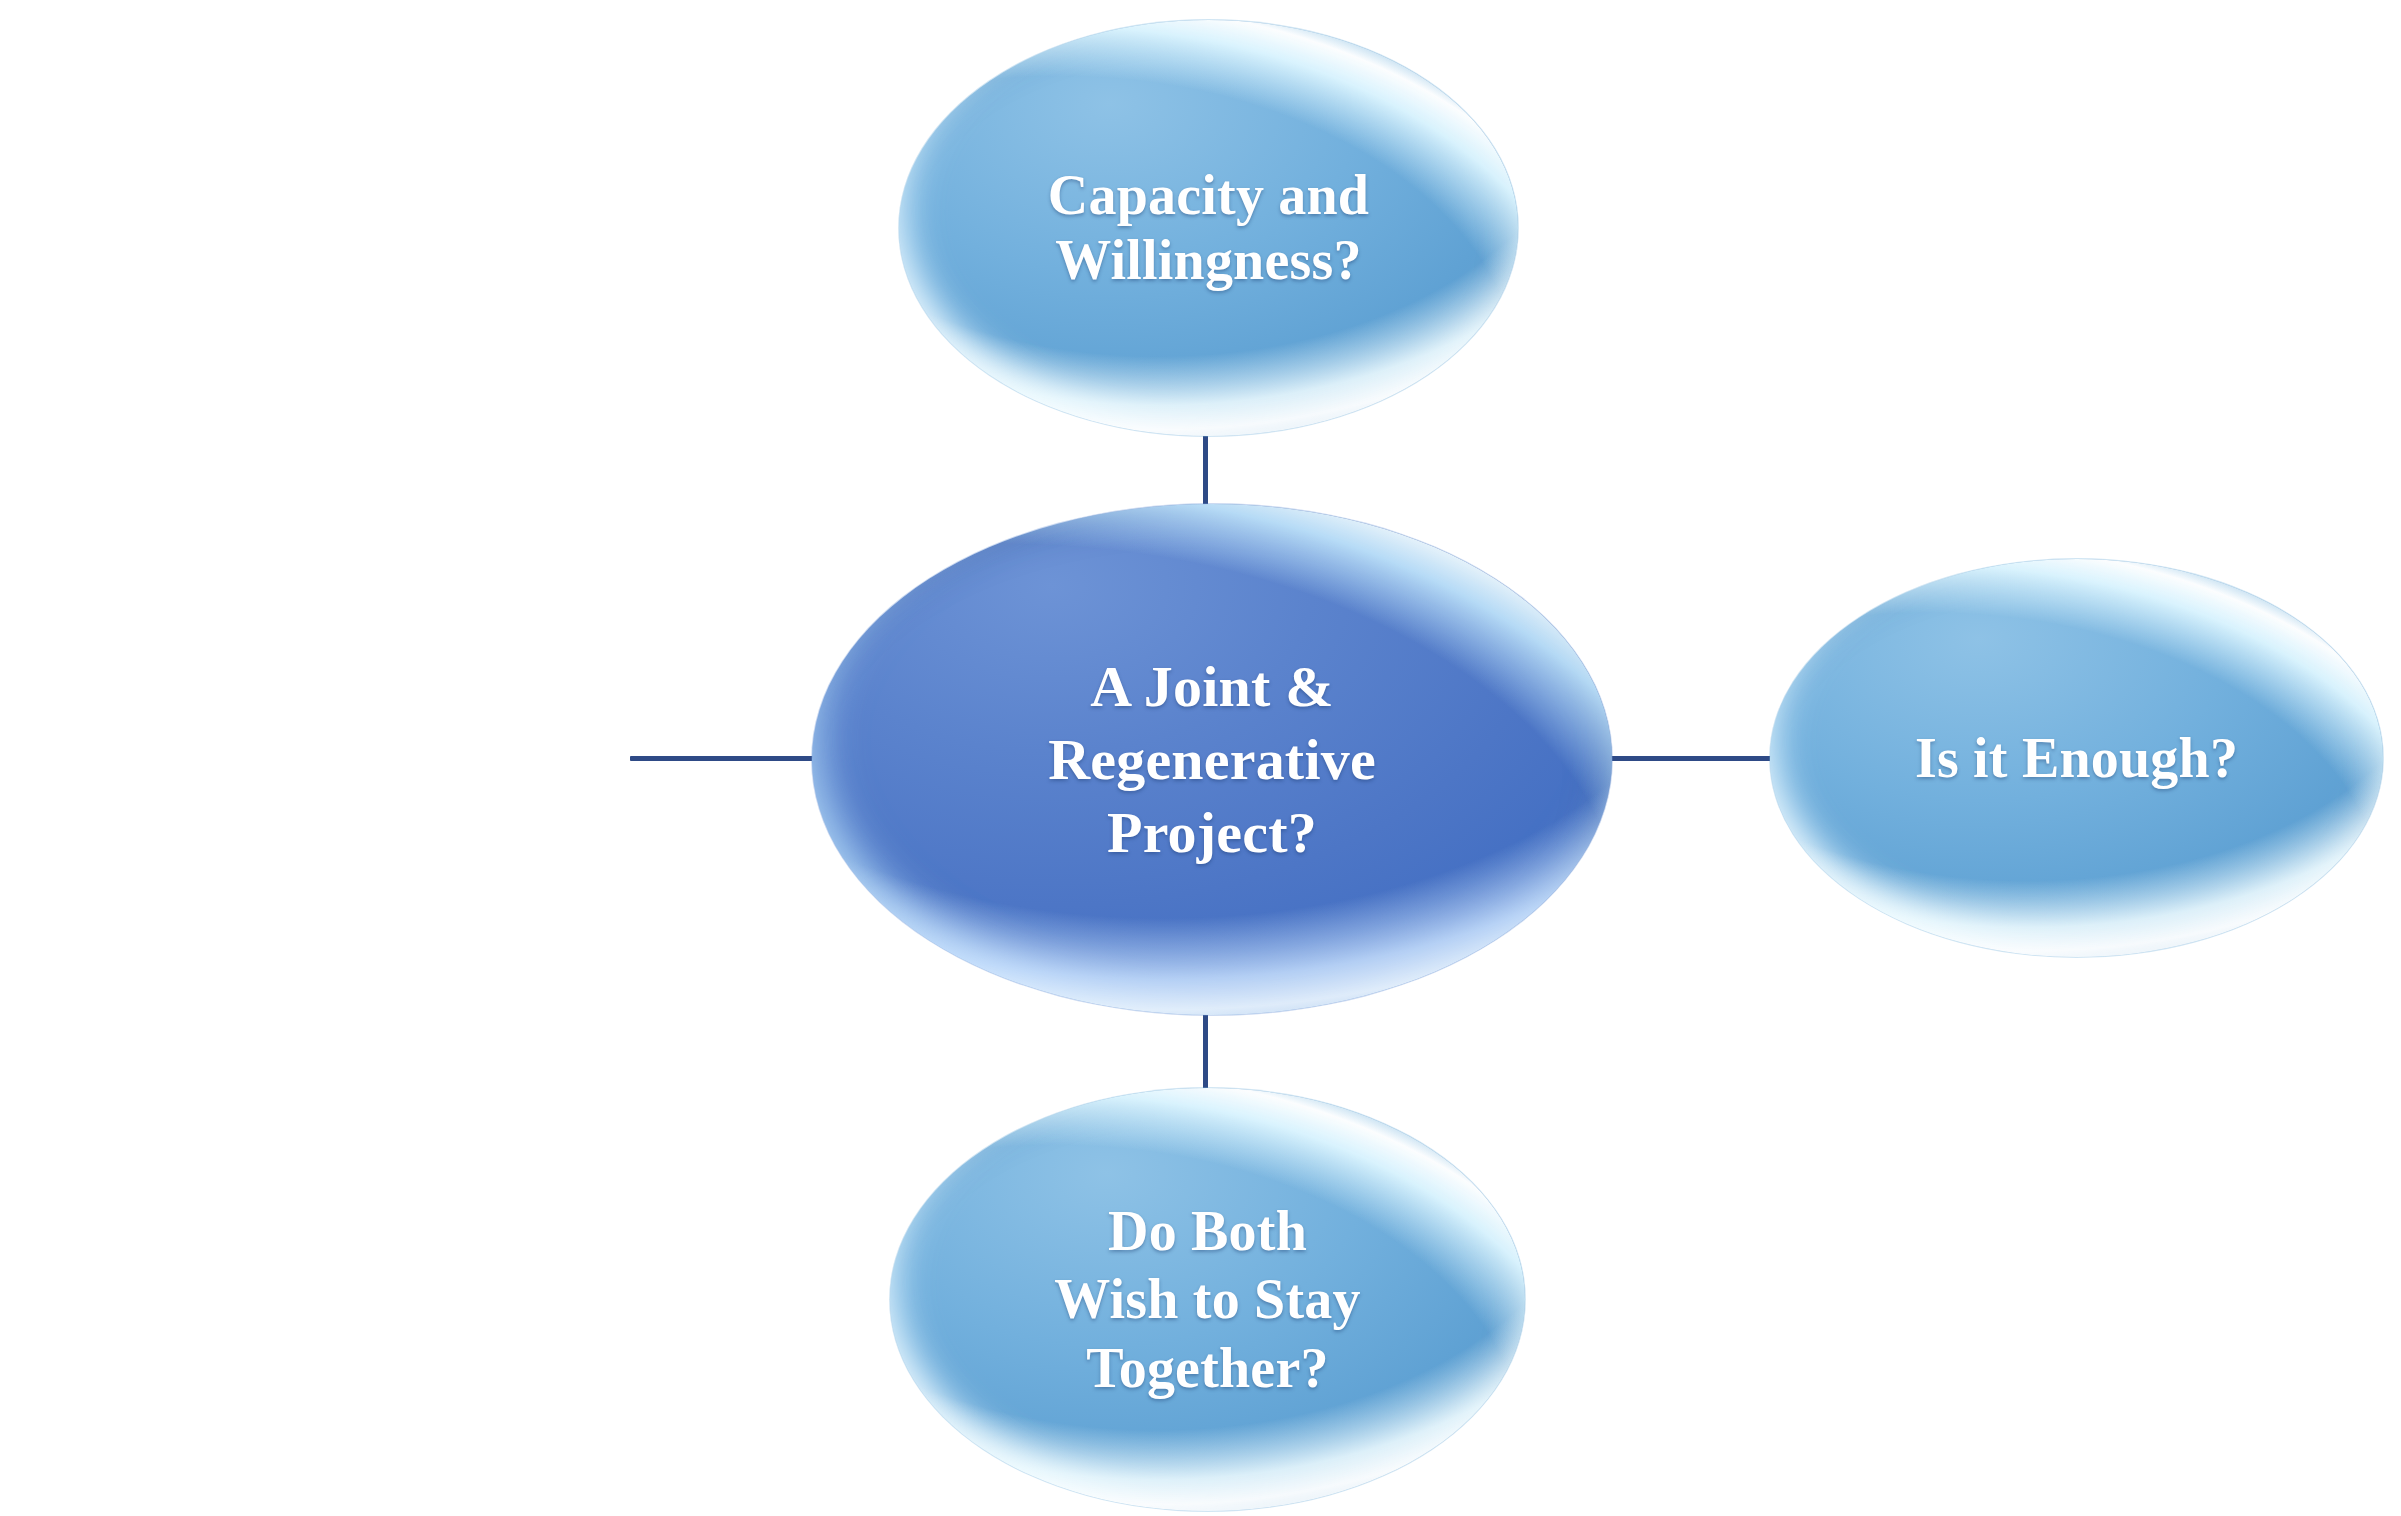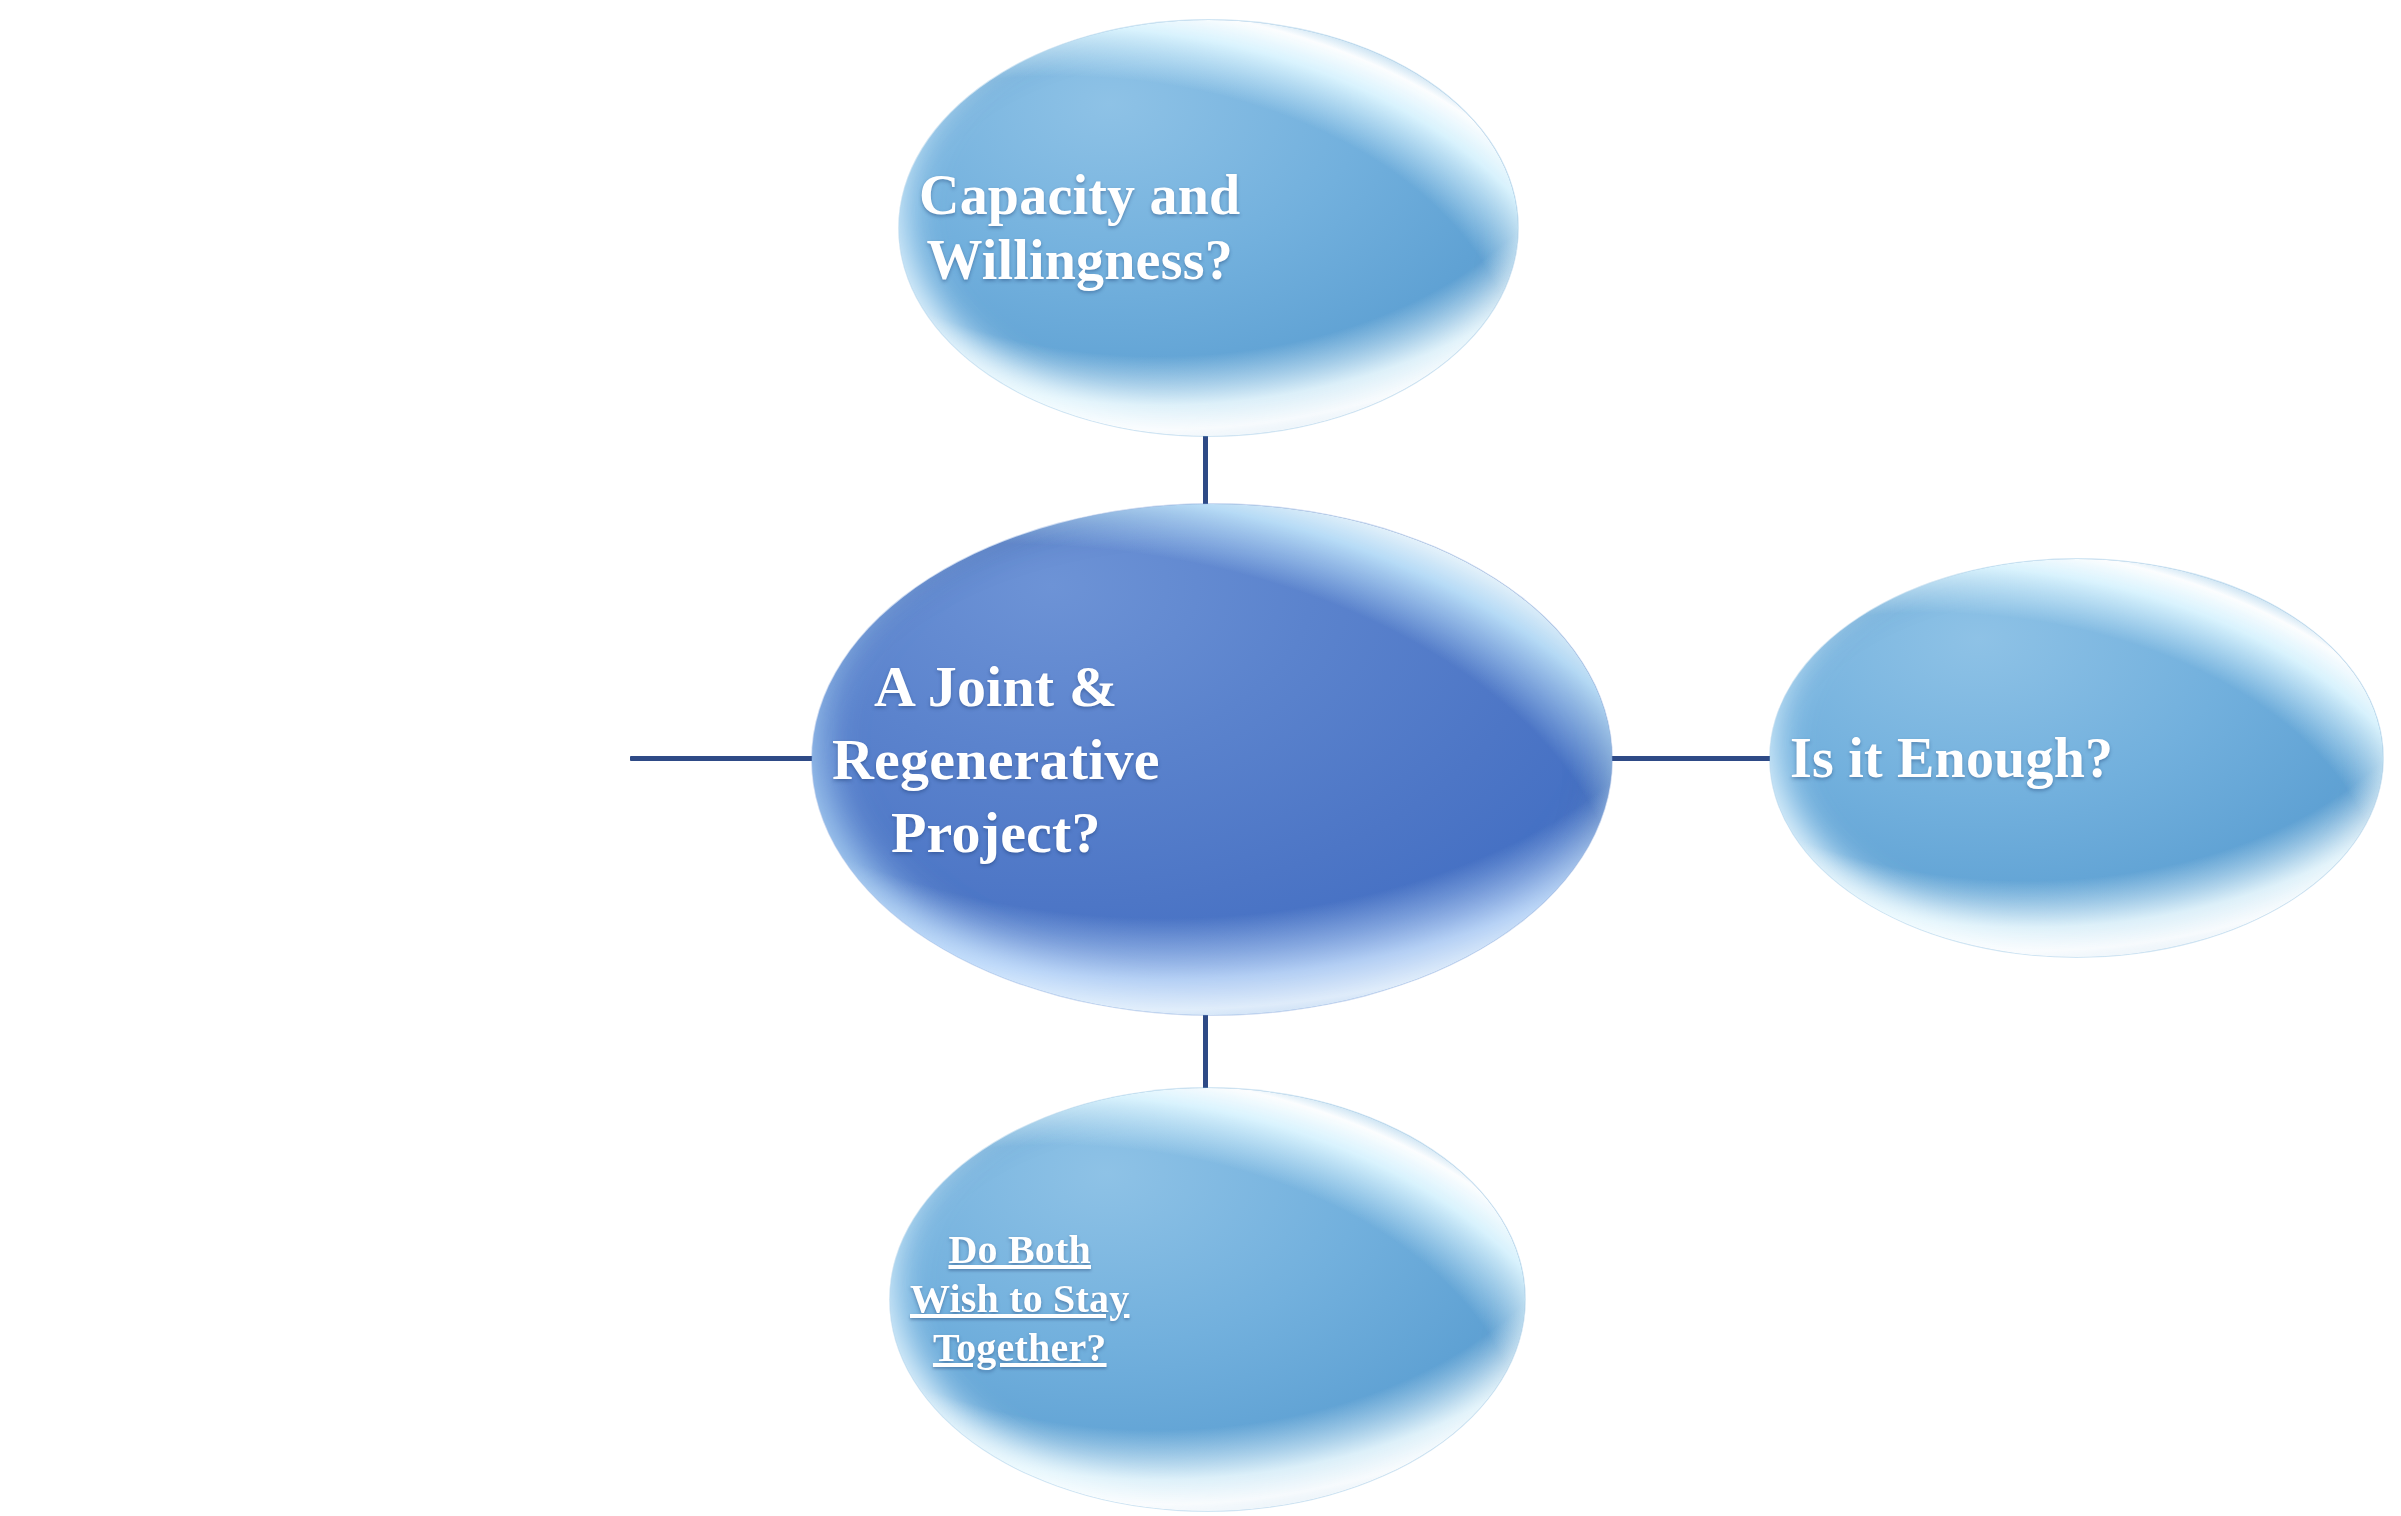--- a/index.html
+++ b/index.html
@@ -24,20 +24,21 @@
   }
   .connector.h { height: 4.5px; border-radius: 0.9px; }
   .connector.v { width: 4.5px; border-radius: 0.9px; }
 
   
   .node {
     position: absolute;
     border-radius: 50%;
     display: flex;
     align-items: center;
+    justify-content: center;
     text-align: center;
     z-index: 3;
     box-sizing: border-box;
   }
 
   
   .node .rim {
     position: absolute;
     inset: 0;
     border-radius: 50%;
@@ -124,21 +125,21 @@
   #node-center { left: 812px;  top: 504px;  width: 800px;  height: 511px; }
   #node-center .label { font-size: 58px; line-height: 1.26; }
 
   #node-left   { left: 20px;   top: 559px;  width: 613px;  height: 398px; }
   #node-left .label { font-size: 56px; }
 
   #node-right  { left: 1770px; top: 559px;  width: 613px;  height: 398px; }
   #node-right .label { font-size: 56px; }
 
   #node-bottom { left: 890px;  top: 1088px; width: 635px;  height: 423px; }
-  #node-bottom .label { font-size: 40px; line-height: 1.22; text-decoration: underline; }
+  #node-bottom .label { font-size: 56px; line-height: 1.22; }
 
   
   #conn-top    { left: 1203px; top: 423px;  width: 4.5px; height: 88px; }
   #conn-bottom { left: 1203px; top: 1006px; width: 4.5px; height: 90px; }
   #conn-left   { left: 630px;  top: 756px;  width: 189px; height: 4.5px; }
   #conn-right  { left: 1605px; top: 756px;  width: 176px; height: 4.5px; }
 </style>
 </head>
 <body>
 

